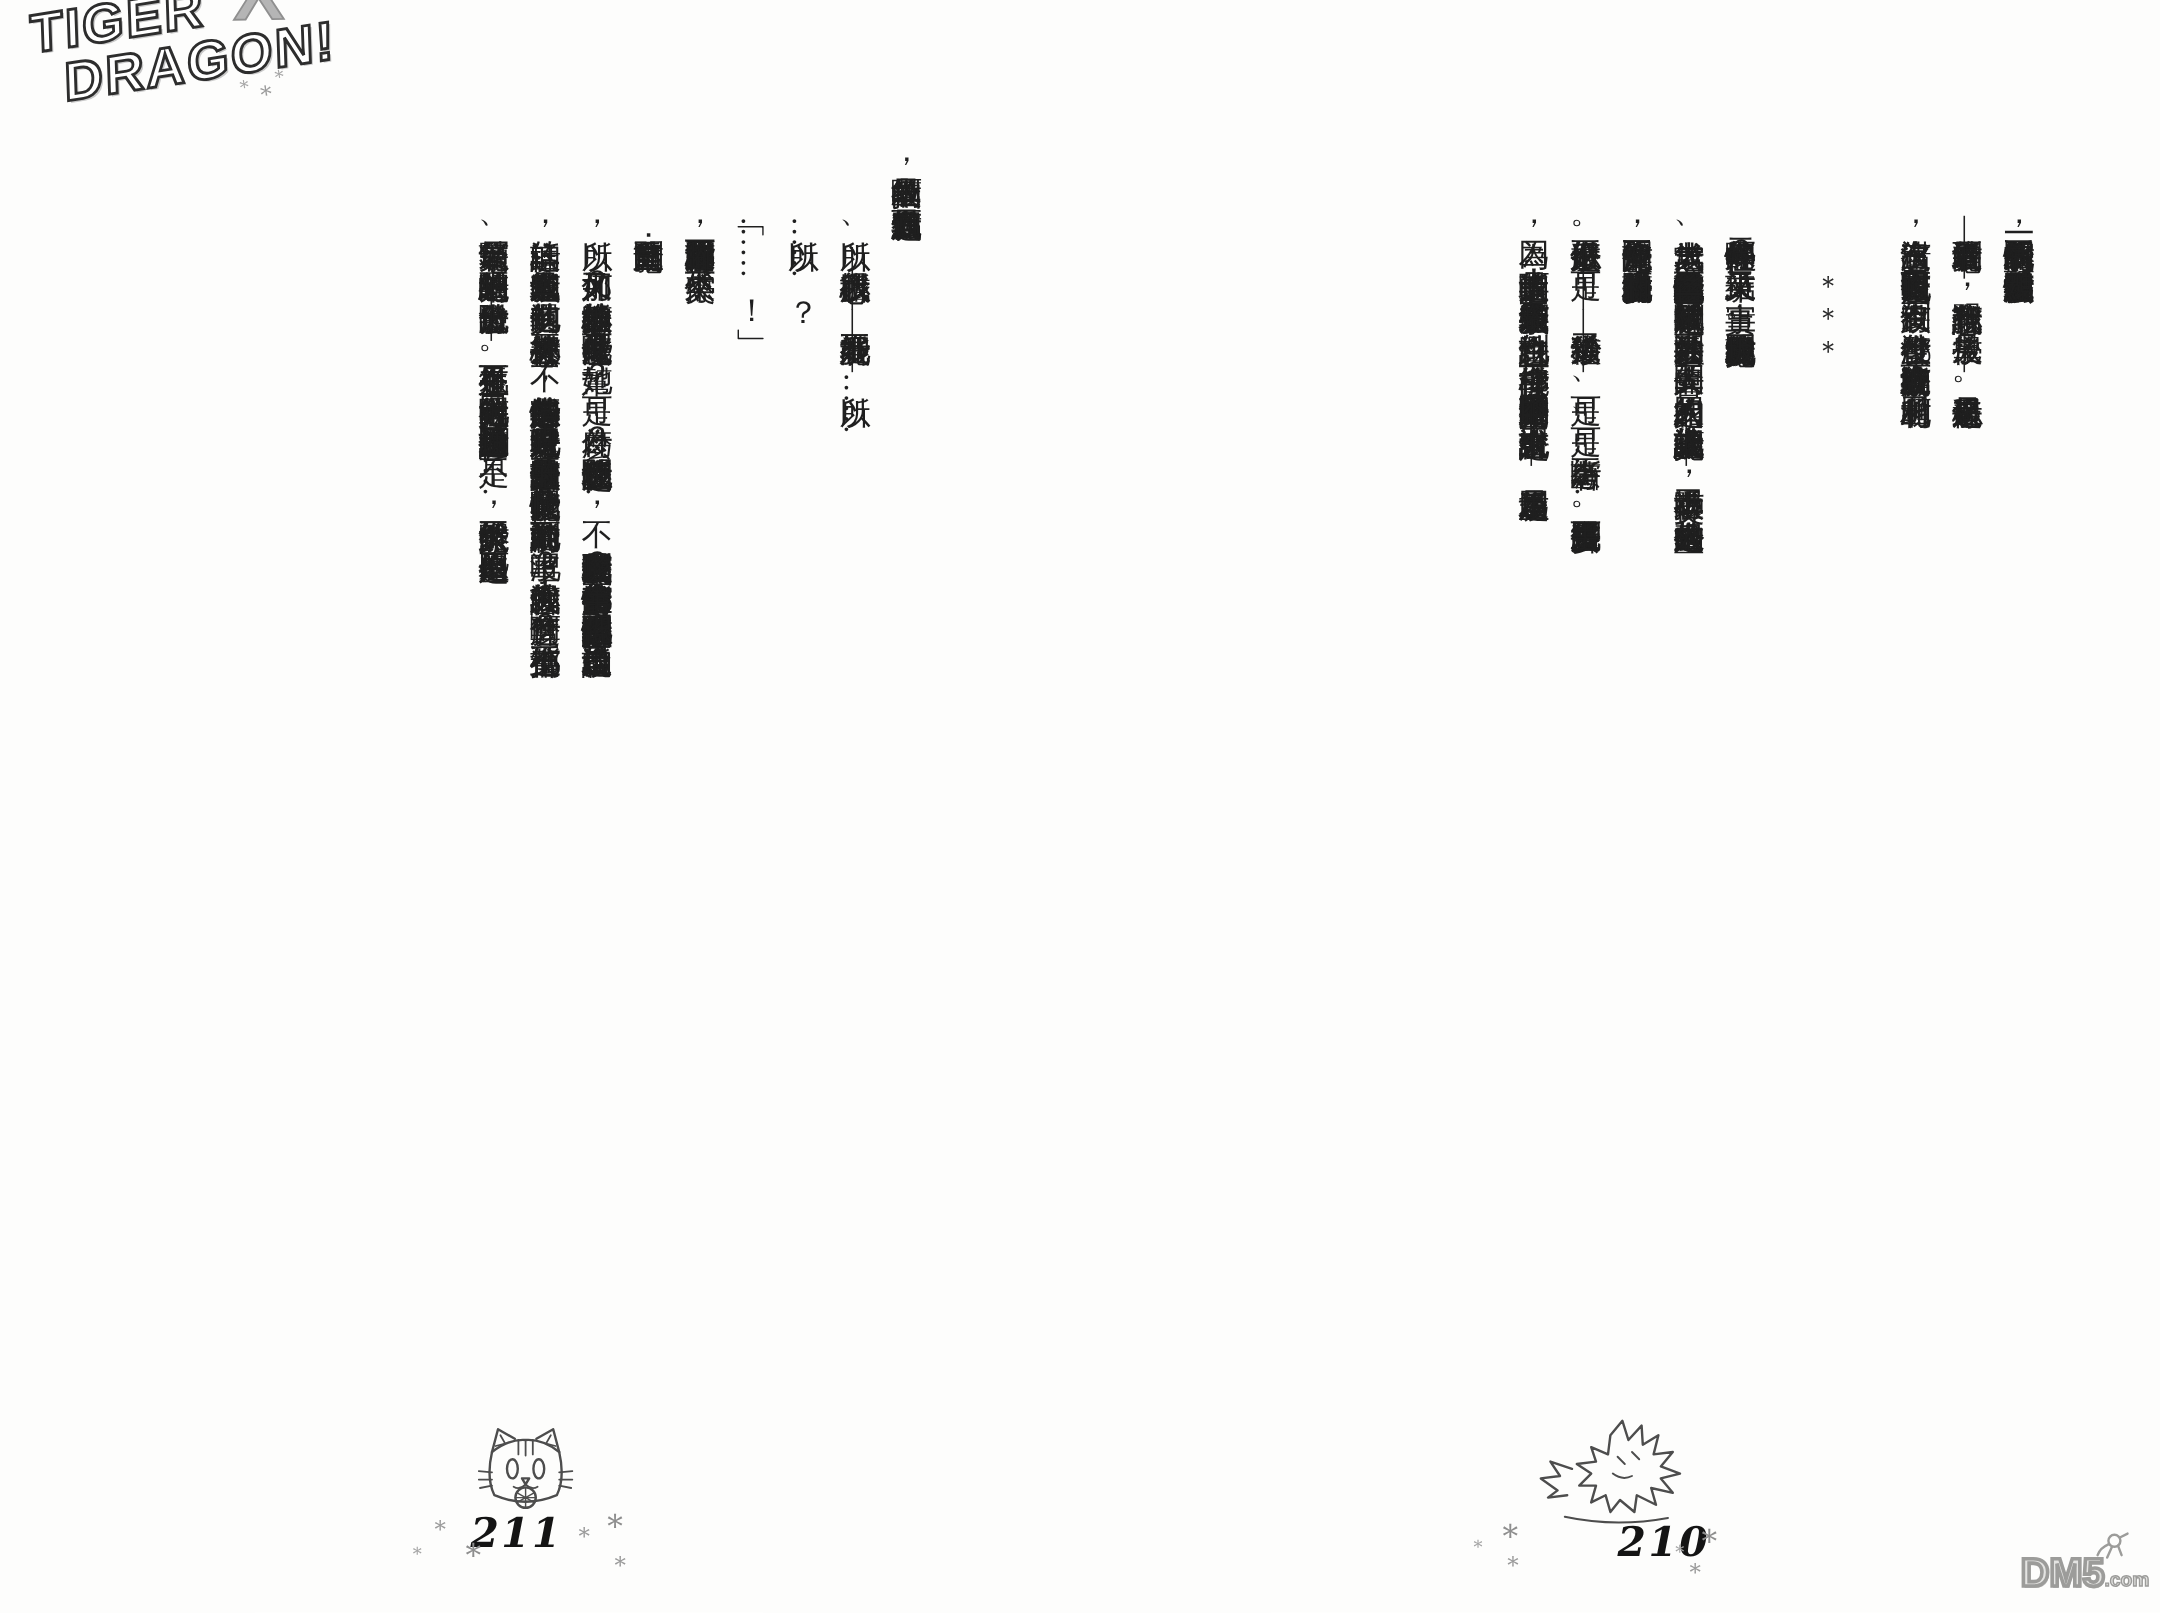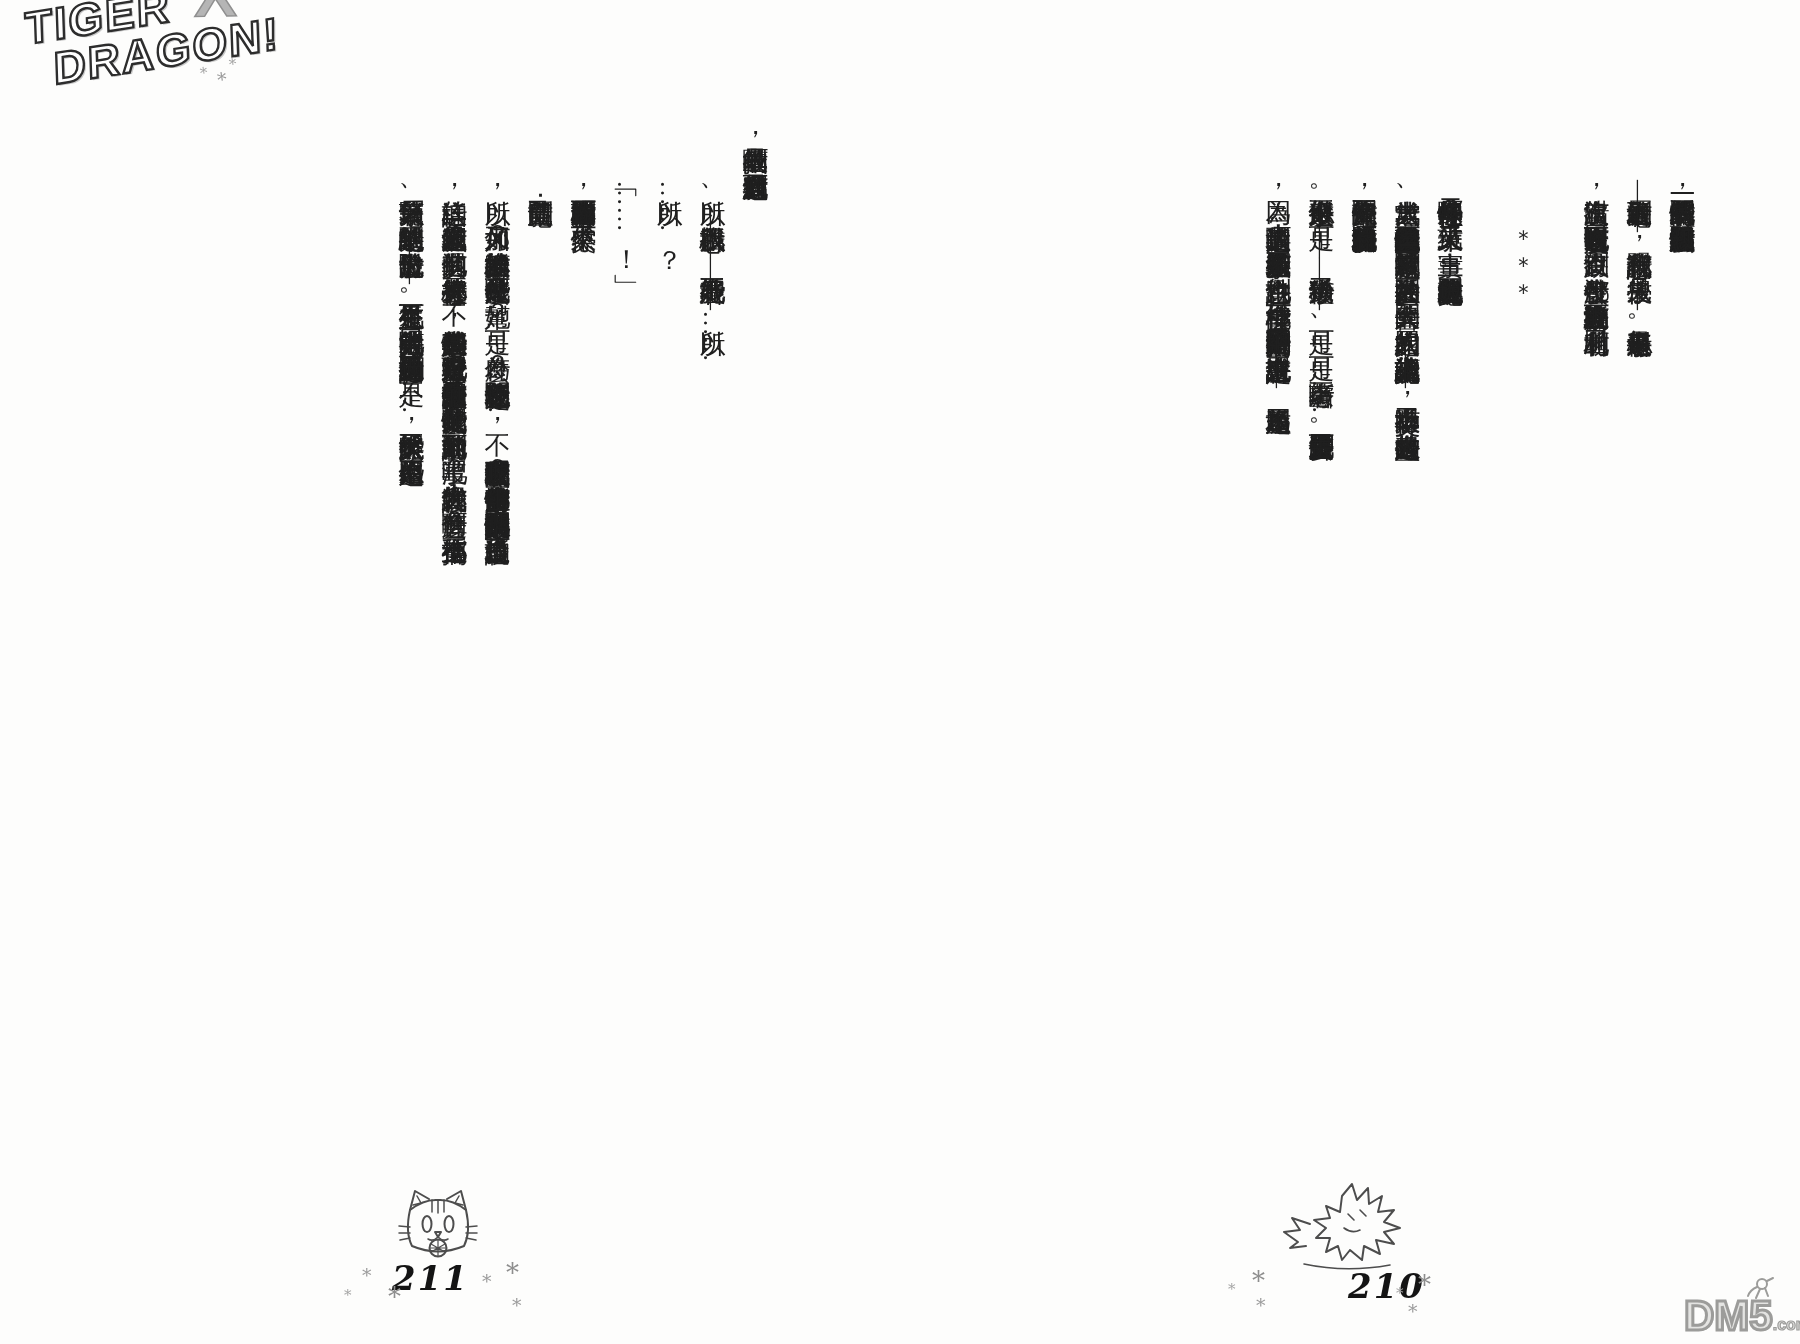--- a/index.html
+++ b/index.html
@@ -116,21 +116,21 @@
 
   
   .watermark {
     position: absolute;
     left: 1684px; top: 1292px;
     white-space: nowrap;
   }
   .wm-brand {
     font-family: "Liberation Sans", sans-serif;
     font-weight: 900;
-    font-size: 42px;
+    font-size: 33px;
     letter-spacing: 0px;
     color: #e4e4e2;
     -webkit-text-stroke: 3px #9c9c9a;
     text-shadow: 1px 1px 0 #bdbdbb;
     text-align: center;
   }
   .wm-suffix {
     font-family: "Liberation Sans", sans-serif;
     font-weight: bold;
     font-size: 16px;

